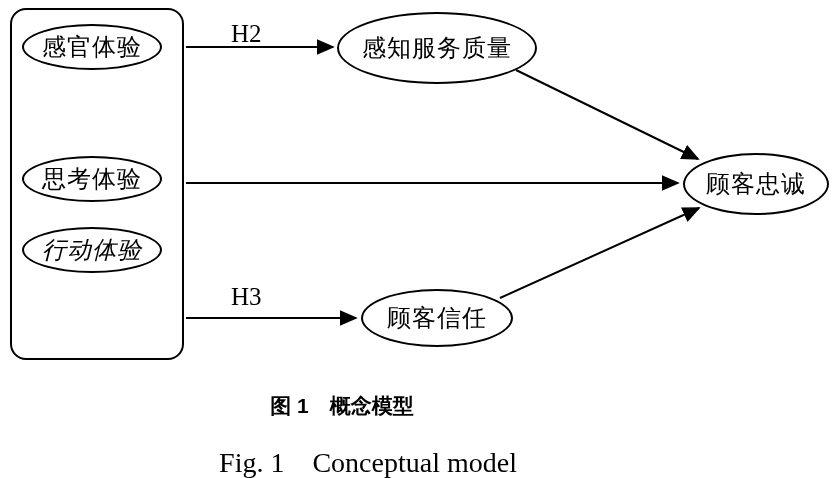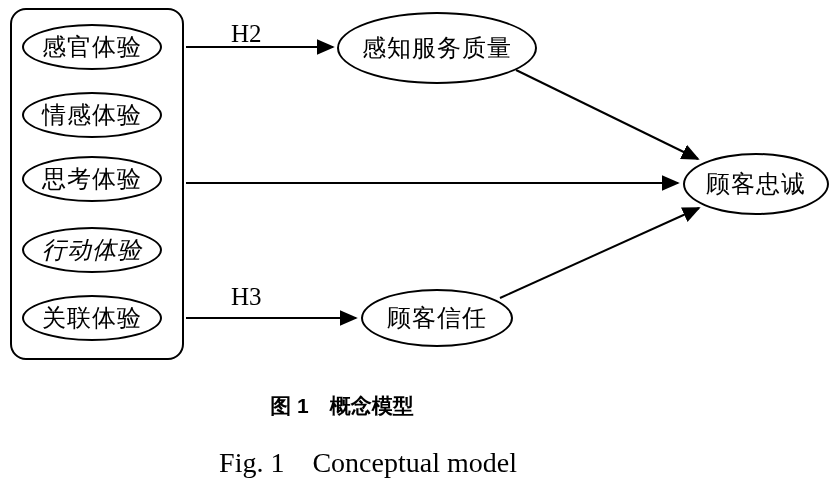--- a/index.html
+++ b/index.html
@@ -83,35 +83,29 @@
     <line x1="516" y1="70" x2="698" y2="159" stroke="#000" stroke-width="2" marker-end="url(#arrow)"></line>
     <line x1="500" y1="298" x2="699" y2="208" stroke="#000" stroke-width="2" marker-end="url(#arrow)"></line>
   </svg>
 
   <div class="group-box"></div>
 
   <div class="node" style="left:22px; top:24px; width:140px; height:46px;">
     <span class="node-label">感官体验</span>
   </div>
 
-  <div class="node" style="left:22px; top:92px; width:140px; height:46px;">
-    <span class="node-label">情感体验</span>
-  </div>
 
   <div class="node" style="left:22px; top:156px; width:140px; height:46px;">
     <span class="node-label">思考体验</span>
   </div>
 
   <div class="node" style="left:22px; top:227px; width:140px; height:46px;font-style:italic;">
     <span class="node-label">行动体验</span>
   </div>
 
-  <div class="node" style="left:22px; top:295px; width:140px; height:46px;">
-    <span class="node-label">关联体验</span>
-  </div>
 
   <div class="node" style="left:337px; top:12px; width:200px; height:72px;">
     <span class="node-label">感知服务质量</span>
   </div>
 
   <div class="node" style="left:683px; top:153px; width:146px; height:62px;">
     <span class="node-label">顾客忠诚</span>
   </div>
 
   <div class="node" style="left:361px; top:289px; width:152px; height:58px;">

